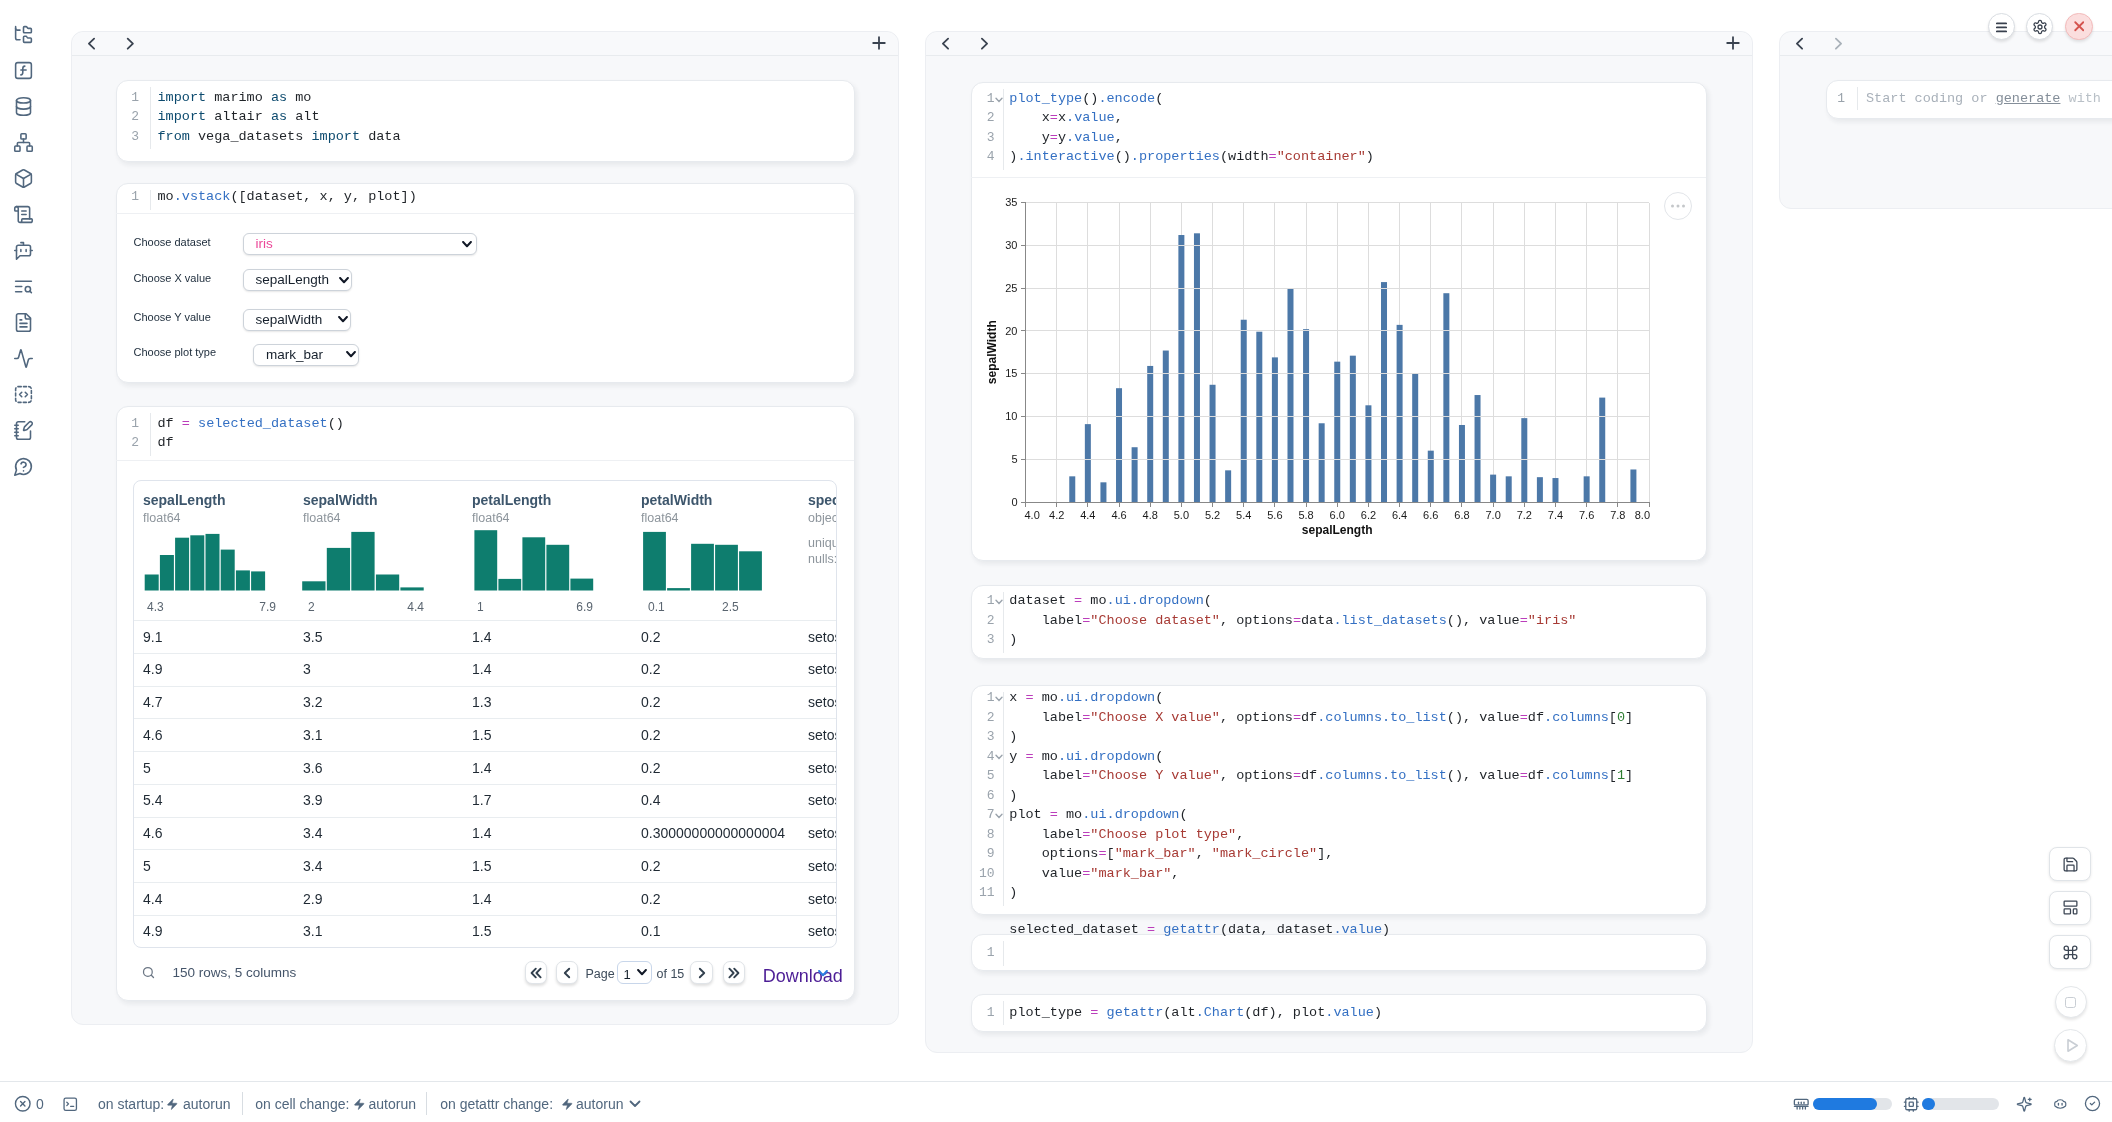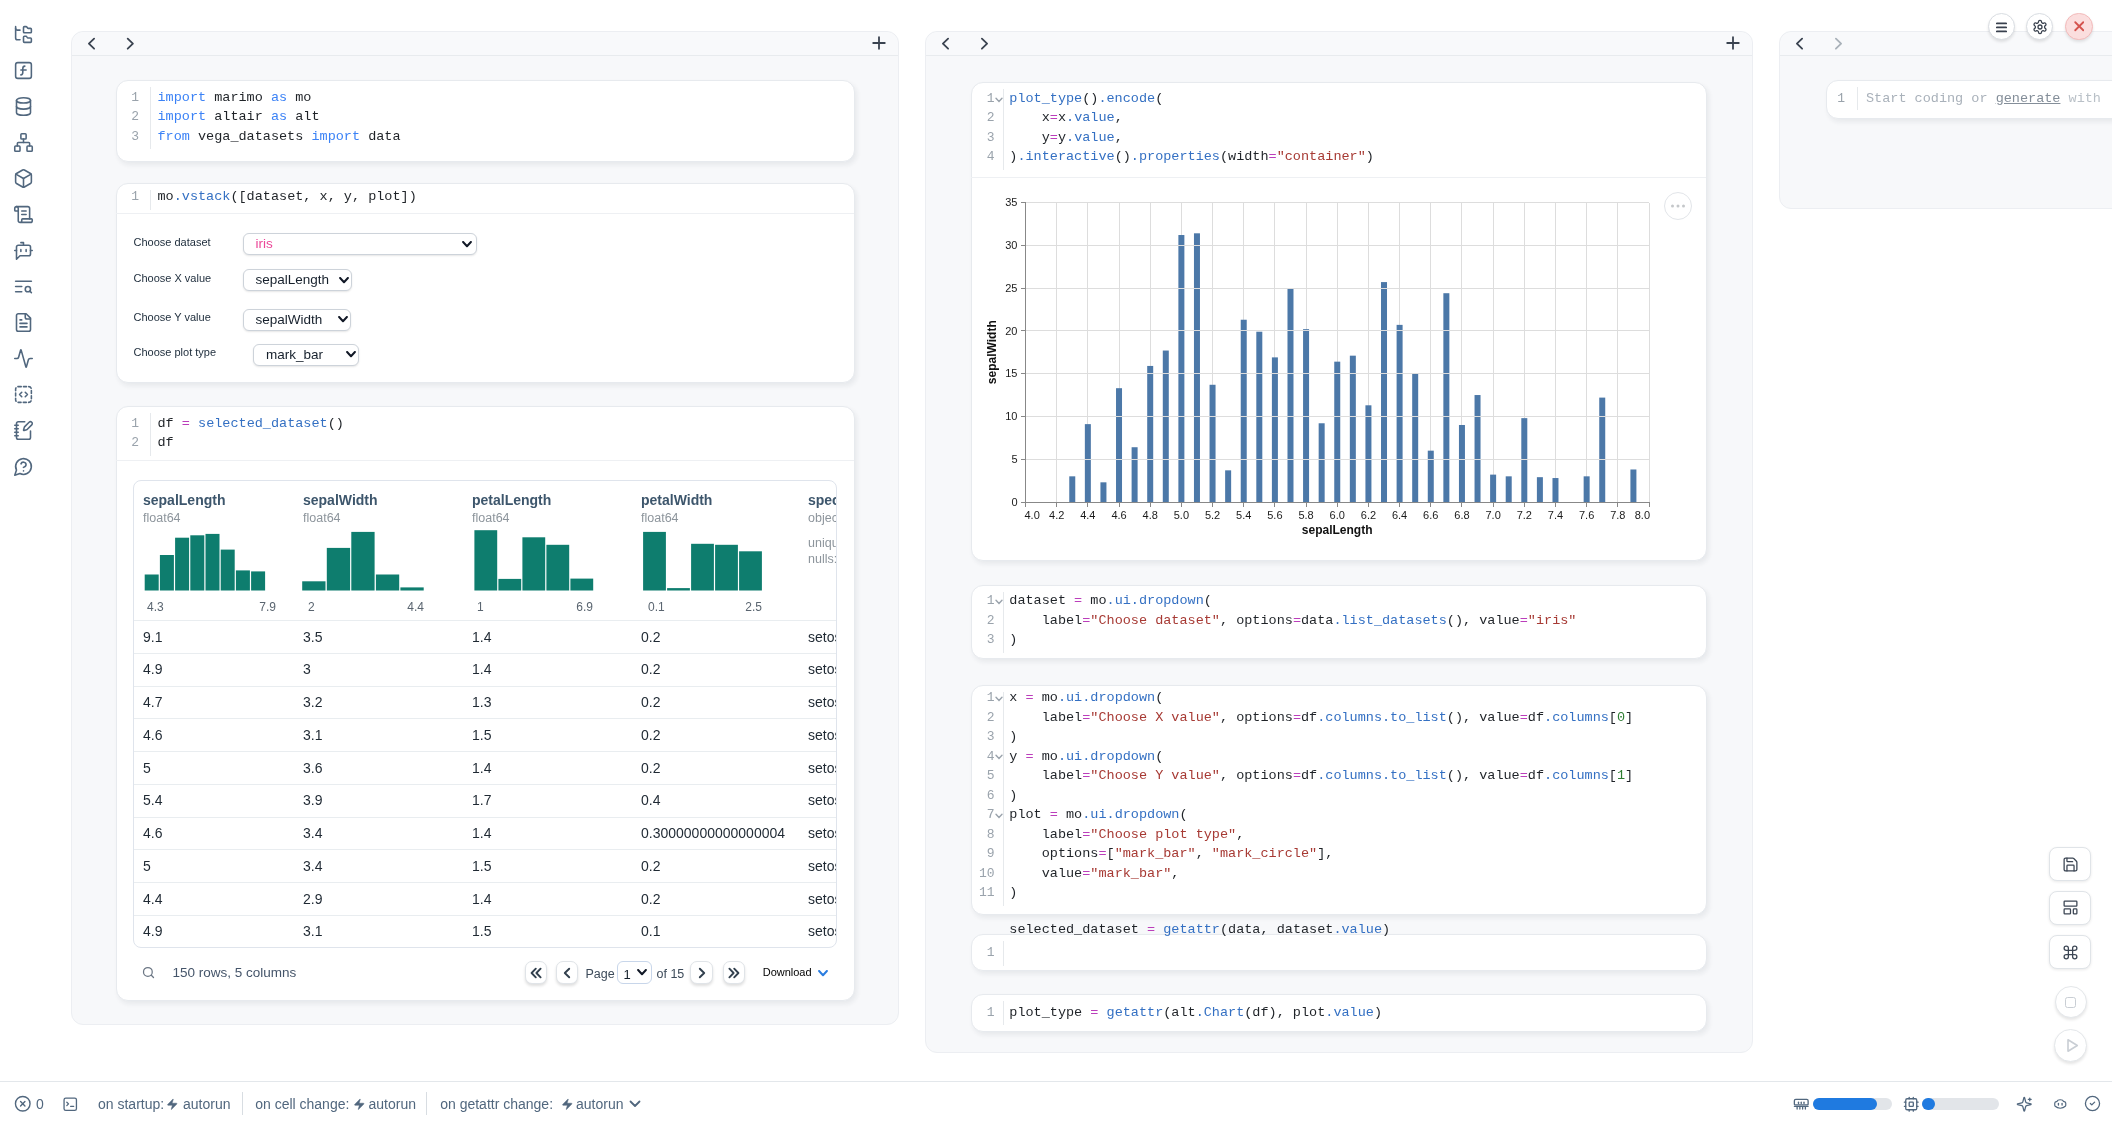--- a/index.html
+++ b/index.html
@@ -3,21 +3,21 @@
 *{margin:0;padding:0;box-sizing:border-box}
 html,body{width:2112px;height:1122px;background:#fff;font-family:"Liberation Sans",sans-serif;overflow:hidden;position:relative}
 .abs{position:absolute}
 .panel{position:absolute;background:#f7f8fa;border:1px solid #eceef2;border-radius:12px}
 .phead{position:absolute;left:0;right:0;top:0;height:24px;border-bottom:1px solid #e8ebee;border-radius:12px 12px 0 0;background:#f8f9fb}
 .cell{position:absolute;background:#fff;border:1px solid #e7eaee;border-radius:12px;box-shadow:2px 3px 5px rgba(25,39,52,0.07)}
 .cl{position:absolute;font:13.5px/19.5px "Liberation Mono",monospace;white-space:pre;color:#1f2328}
 .ln{position:absolute;font:13px/19.5px "Liberation Mono",monospace;color:#9aa3ac;text-align:right;width:34px}
 .vd{position:absolute;width:1px;background:#e6e9ec}
 .hd{position:absolute;height:1px;background:#eef0f3}
-.k{color:#3b82f6}.f{color:#3470c3}.s{color:#a73a34}.n{color:#2e7d32}.o{color:#bb3ebb}
+.k{color:#0c4a6e}.f{color:#3470c3}.s{color:#a73a34}.n{color:#2e7d32}.o{color:#bb3ebb}
 .lbl{position:absolute;font-size:11px;color:#1c2b3a;white-space:nowrap}
 .sel{position:absolute;background:#fff;border:1px solid #cdd3da;border-radius:6px;box-shadow:0 1px 2px rgba(0,0,0,0.1);font-size:13.5px;color:#1c2b3a}
 .tbl{position:absolute;background:#fff;border:1px solid #dfe4ec;border-radius:8px;overflow:hidden}
 .th{position:absolute;font-size:14px;font-weight:bold;color:#3d566c;white-space:nowrap}
 .tt{position:absolute;font-size:12.5px;color:#8d959c;white-space:nowrap}
 .tv{position:absolute;font-size:14px;color:#1f2933;white-space:nowrap}
 .rowline{position:absolute;left:0;right:0;height:1px;background:#e9edf0}
 .pbtn{position:absolute;background:#fff;border:1px solid #e0e4e8;border-radius:7px;box-shadow:0 2px 3px rgba(0,0,0,0.13)}
 .ftxt{position:absolute;font-size:13.5px;color:#45556a;white-space:nowrap}
 .sb{position:absolute;font-size:14px;color:#51677e;white-space:nowrap}
@@ -203,21 +203,21 @@
       <rect x="581.1" y="63.8" width="22.8" height="45.7" fill="#0e7d6e"></rect>
       <rect x="605.1" y="70.3" width="22.8" height="39.2" fill="#0e7d6e"></rect>
     </svg>
     <div class="abs" style="left:13.0px;top:119.0px;font-size:12px;color:#5a6570">4.3</div>
     <div class="abs" style="left:174.0px;top:119.0px;font-size:12px;color:#5a6570">2</div>
     <div class="abs" style="left:343.0px;top:119.0px;font-size:12px;color:#5a6570">1</div>
     <div class="abs" style="left:514.0px;top:119.0px;font-size:12px;color:#5a6570">0.1</div>
     <div class="abs" style="left:102px;top:119px;width:40px;text-align:right;font-size:12px;color:#5a6570">7.9</div>
     <div class="abs" style="left:250px;top:119px;width:40px;text-align:right;font-size:12px;color:#5a6570">4.4</div>
     <div class="abs" style="left:419px;top:119px;width:40px;text-align:right;font-size:12px;color:#5a6570">6.9</div>
-    <div class="abs" style="left:588px;top:119px;width:40px;text-align:right;font-size:12px;color:#5a6570">2.5</div>
+    <div class="abs" style="left:588px;top:119px;width:40px;font-size:12px;color:#5a6570">2.5</div>
     <div class="rowline" style="top:139.1px"></div>
     <div class="tv" style="left:9px;top:147.5px">9.1</div>
     <div class="tv" style="left:169px;top:147.5px">3.5</div>
     <div class="tv" style="left:338px;top:147.5px">1.4</div>
     <div class="tv" style="left:507px;top:147.5px">0.2</div>
     <div class="tv" style="left:674px;top:147.5px">setosa</div>
     <div class="rowline" style="top:171.9px"></div>
     <div class="tv" style="left:9px;top:180.3px">4.9</div>
     <div class="tv" style="left:169px;top:180.3px">3</div>
     <div class="tv" style="left:338px;top:180.3px">1.4</div>
@@ -293,21 +293,21 @@
   </svg>
 <div class="abs" style="left:656.5px;top:966.5px;font-size:12.5px;color:#3d4b5a">of 15</div>
 <div class="pbtn" style="left:690.3px;top:961px;width:22.90000000000009px;height:23px"></div>
 <svg class="abs" style="left:693.7px;top:965.5px" width="16" height="14" viewBox="693.7 965.5 16 14" fill="none">
     <path d="M699.5 968.2 L703.9 972.5 L699.5 976.8" stroke="#32404e" stroke-width="1.9" stroke-linecap="round" stroke-linejoin="round"></path>
   </svg>
 <div class="pbtn" style="left:722.5px;top:961px;width:22.200000000000045px;height:23px"></div>
 <svg class="abs" style="left:725.6px;top:965.5px" width="16" height="14" viewBox="725.6 965.5 16 14" fill="none">
     <path d="M733.8 968.2 L738.0 972.5 L733.8 976.8 M729.0 968.2 L733.2 972.5 L729.0 976.8" stroke="#32404e" stroke-width="1.9" stroke-linecap="round" stroke-linejoin="round"></path>
   </svg>
-<div class="abs" style="left:762.7px;top:966px;font-size:11px;color:#000000">Download</div>
+<div class="abs" style="left:762.7px;top:966px;font-size:18px;color:#4c1d95">Download</div>
 <svg class="abs" style="left:818px;top:970.0px" width="10" height="7" viewBox="0 0 10 7" fill="none">
     <path d="M1.1 1 L5 5.2 L8.9 1" stroke="#2b7de0" stroke-width="2" stroke-linecap="round" stroke-linejoin="round"></path>
   </svg>
 <div class="cell" style="left:970.8px;top:81.5px;width:736.2px;height:479.0px"></div>
 <div class="ln" style="left:960.5px;top:88.95px">1</div>
 <svg class="abs" style="left:995.0px;top:96.7px" width="8" height="6" viewBox="0 0 8 6" fill="none">
     <path d="M1 1.2 L4 4.5 L7 1.2" stroke="#9aa3ac" stroke-width="1.4" stroke-linecap="round"></path>
   </svg>
 <div class="ln" style="left:960.5px;top:108.45px">2</div>
 <div class="ln" style="left:960.5px;top:127.94999999999999px">3</div>

